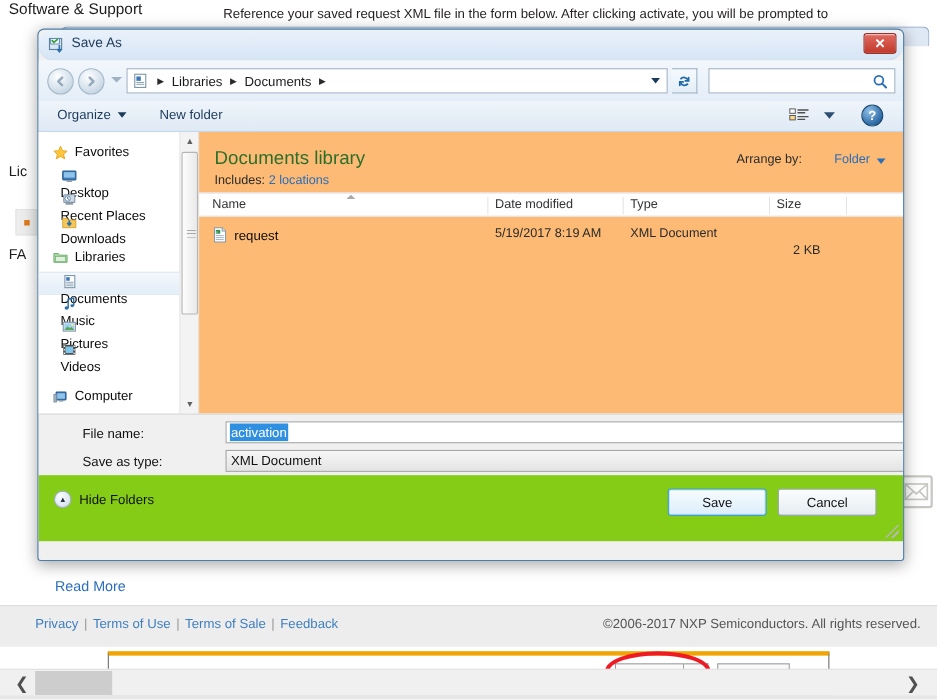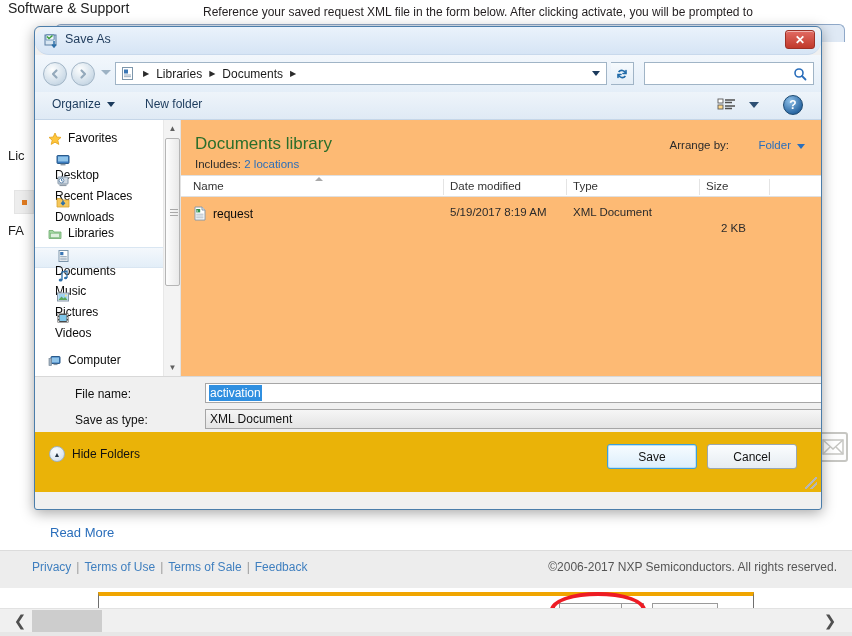--- a/index.html
+++ b/index.html
@@ -462,21 +462,21 @@
   .combo-savetype {
     left: 170px; top: 32px; width: 637px;
     background: linear-gradient(#f6f6f6, #e4e4e4);
     padding-left: 4px;
   }
 
   
   .dlg-footer {
     position: relative;
     height: 60px;
-    background: #eab308;
+    background: #84cc16;
   }
   .hide-folders {
     position: absolute; left: 14px; top: 14px;
     display: flex; align-items: center;
     font-size: 12px; color: #111; cursor: pointer;
   }
   .hf-circle {
     width: 16px; height: 16px; border-radius: 50%;
     background: radial-gradient(circle at 38% 30%, #fafdff, #dfe9f2 60%, #c3d2de);
     border: 1px solid #9fb2c2;

